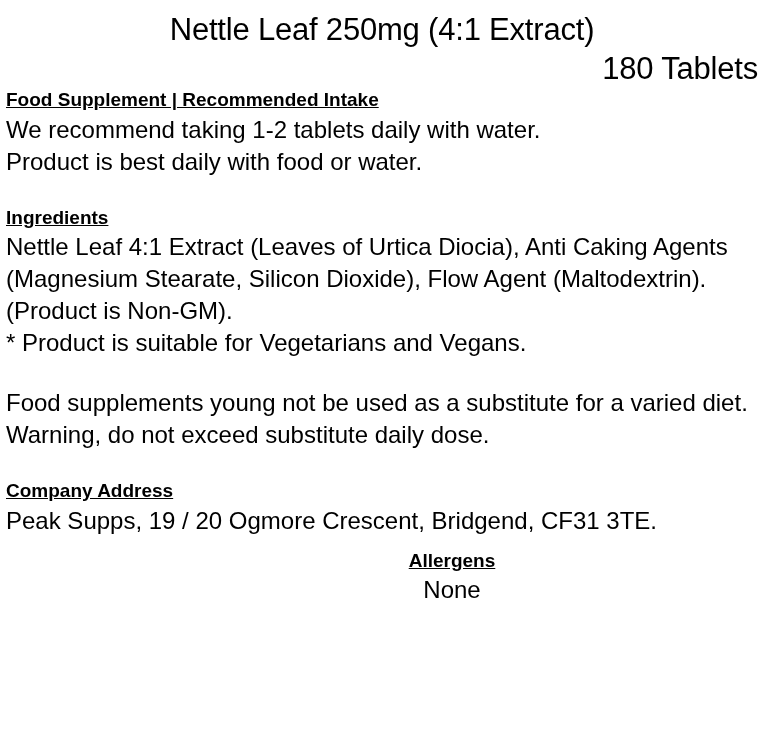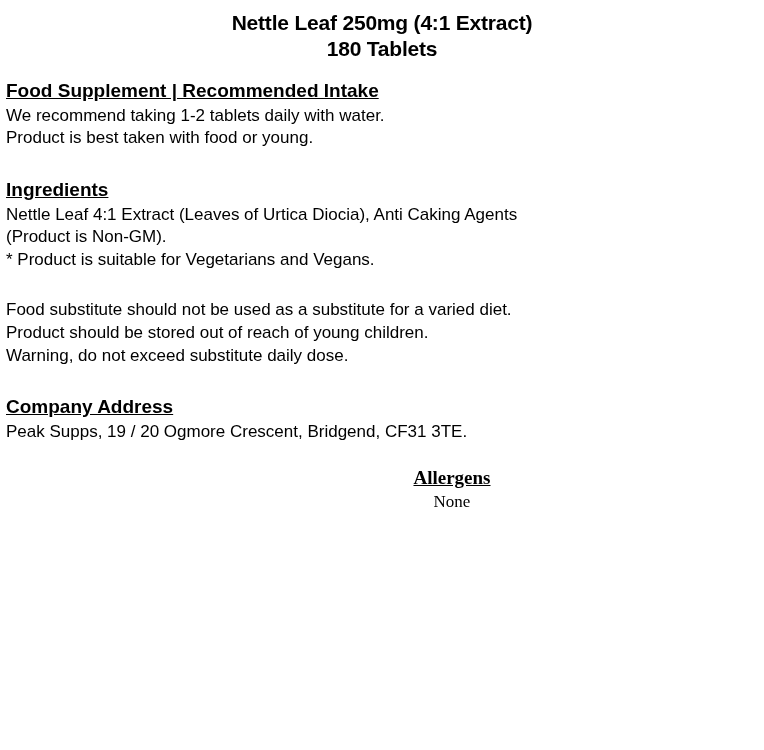--- a/index.html
+++ b/index.html
@@ -16,53 +16,52 @@
   }
   .page {
     width: 764px;
     height: 750px;
     position: relative;
     box-sizing: border-box;
     padding: 0 6px;
   }
   .title {
     text-align: center;
-    font-size: 21px;
-    font-weight: bold;
+    font-size: 31px;
+    font-weight: normal;
     line-height: 1.26;
     margin: 10px 0 0 0;
     letter-spacing: -0.2px;
   }
   .title .line2 {
     display: block;
+    text-align: right;
   }
   .section {
-    margin-top: 16px;
   }
   .section-heading {
     font-size: 19px;
     font-weight: bold;
     text-decoration: underline;
     line-height: 1.25;
     margin: 0 0 2px 0;
   }
   .body-line {
-    font-size: 17px;
+    font-size: 24px;
     line-height: 1.33;
     margin: 0;
     white-space: nowrap;
   }
   .tight {
     margin-top: 28px;
   }
   .allergens {
-    margin-top: 22px;
+    margin-top: 12px;
     text-align: center;
     padding-left: 140px;
-    font-family: Liberation Serif, serif;
   }
   .allergens .section-heading {
     text-align: center;
     display: block;
   }
   .allergens .body-line {
     text-align: center;
   }
 </style>
 </head>
@@ -71,34 +70,34 @@
 <div class="page">
 
   <h1 class="title">
     <span>Nettle Leaf 250mg (4:1 Extract)</span>
     <span class="line2">180 Tablets</span>
   </h1>
 
   <div class="section">
     <div class="section-heading">Food Supplement | Recommended Intake</div>
     <p class="body-line">We recommend taking 1-2 tablets daily with water.</p>
-    <p class="body-line">Product is best taken with food or young.</p>
+    <p class="body-line">Product is best daily with food or water.</p>
   </div>
 
 
   <div class="section tight">
     <div class="section-heading">Ingredients</div>
     <p class="body-line">Nettle Leaf 4:1 Extract (Leaves of Urtica Diocia), Anti Caking Agents</p>
+    <p class="body-line">(Magnesium Stearate, Silicon Dioxide), Flow Agent (Maltodextrin).</p>
     <p class="body-line">(Product is Non-GM).</p>
     <p class="body-line">* Product is suitable for Vegetarians and Vegans.</p>
   </div>
 
   <div class="section tight">
-    <p class="body-line">Food substitute should not be used as a substitute for a varied diet.</p>
-    <p class="body-line">Product should be stored out of reach of young children.</p>
+    <p class="body-line">Food supplements young not be used as a substitute for a varied diet.</p>
     <p class="body-line">Warning, do not exceed substitute daily dose.</p>
   </div>
 
   <div class="section tight">
     <div class="section-heading">Company Address</div>
     <p class="body-line">Peak Supps, 19 / 20 Ogmore Crescent, Bridgend, CF31 3TE.</p>
   </div>
 
   <div class="allergens">
     <div class="section-heading">Allergens</div>

